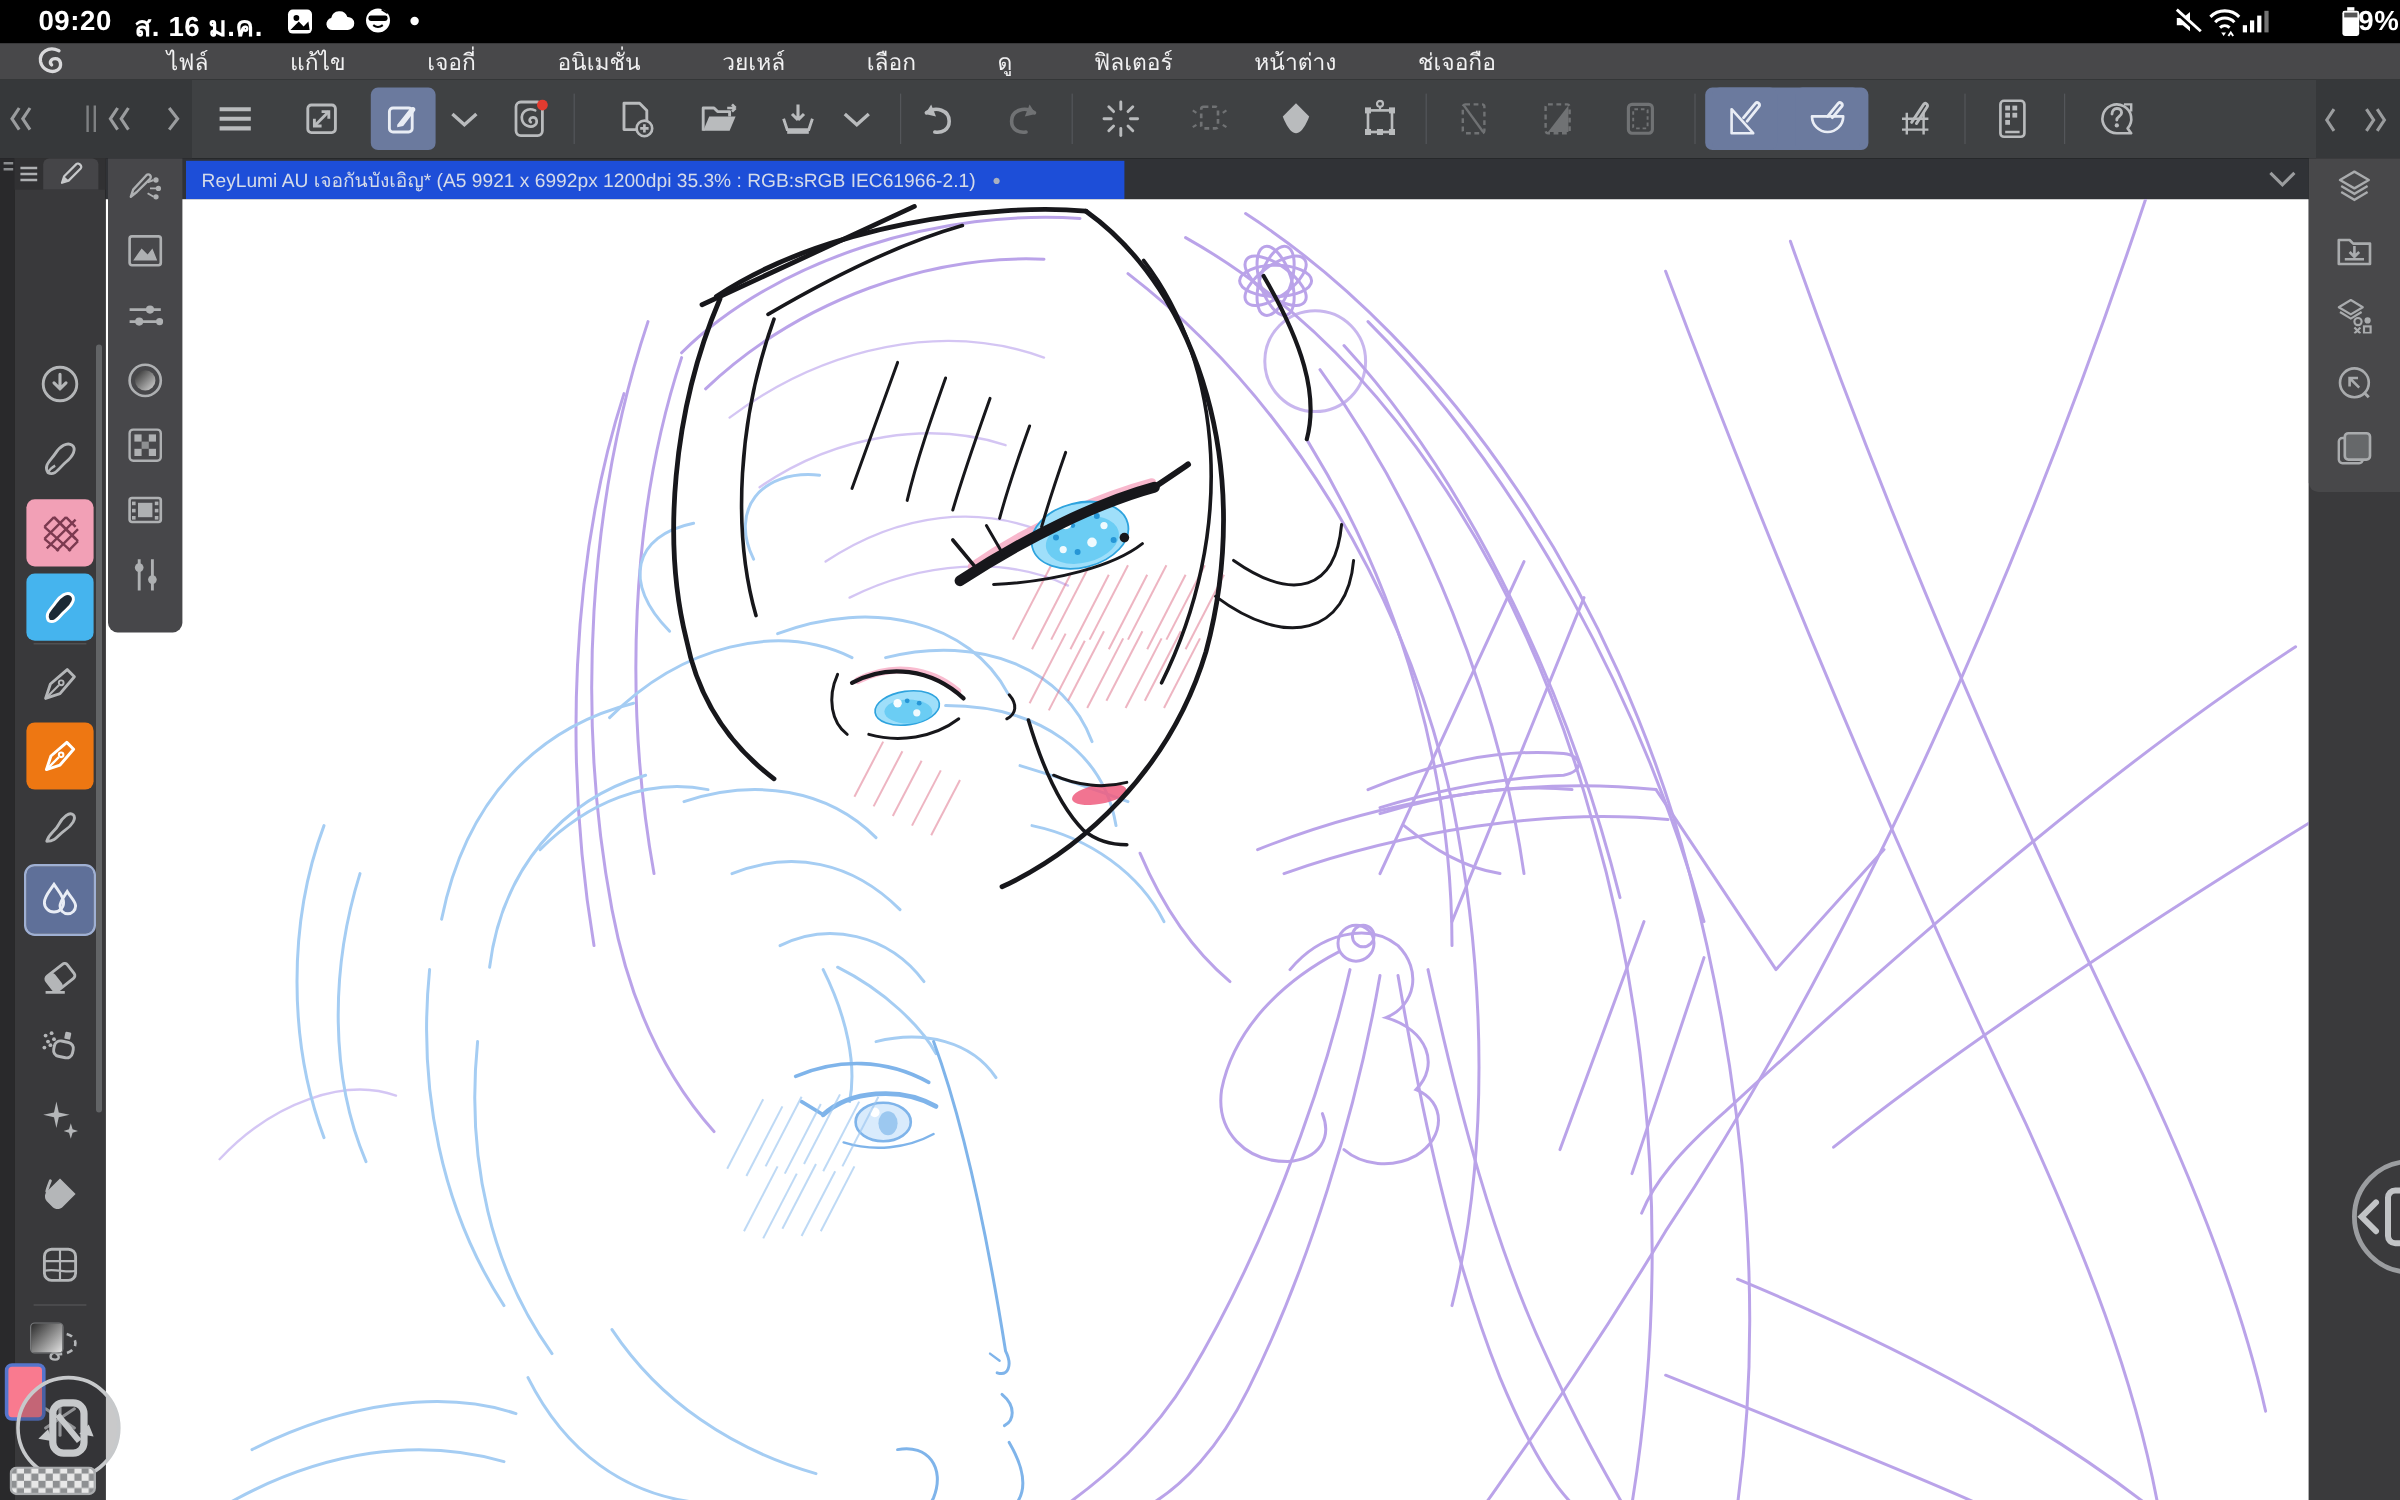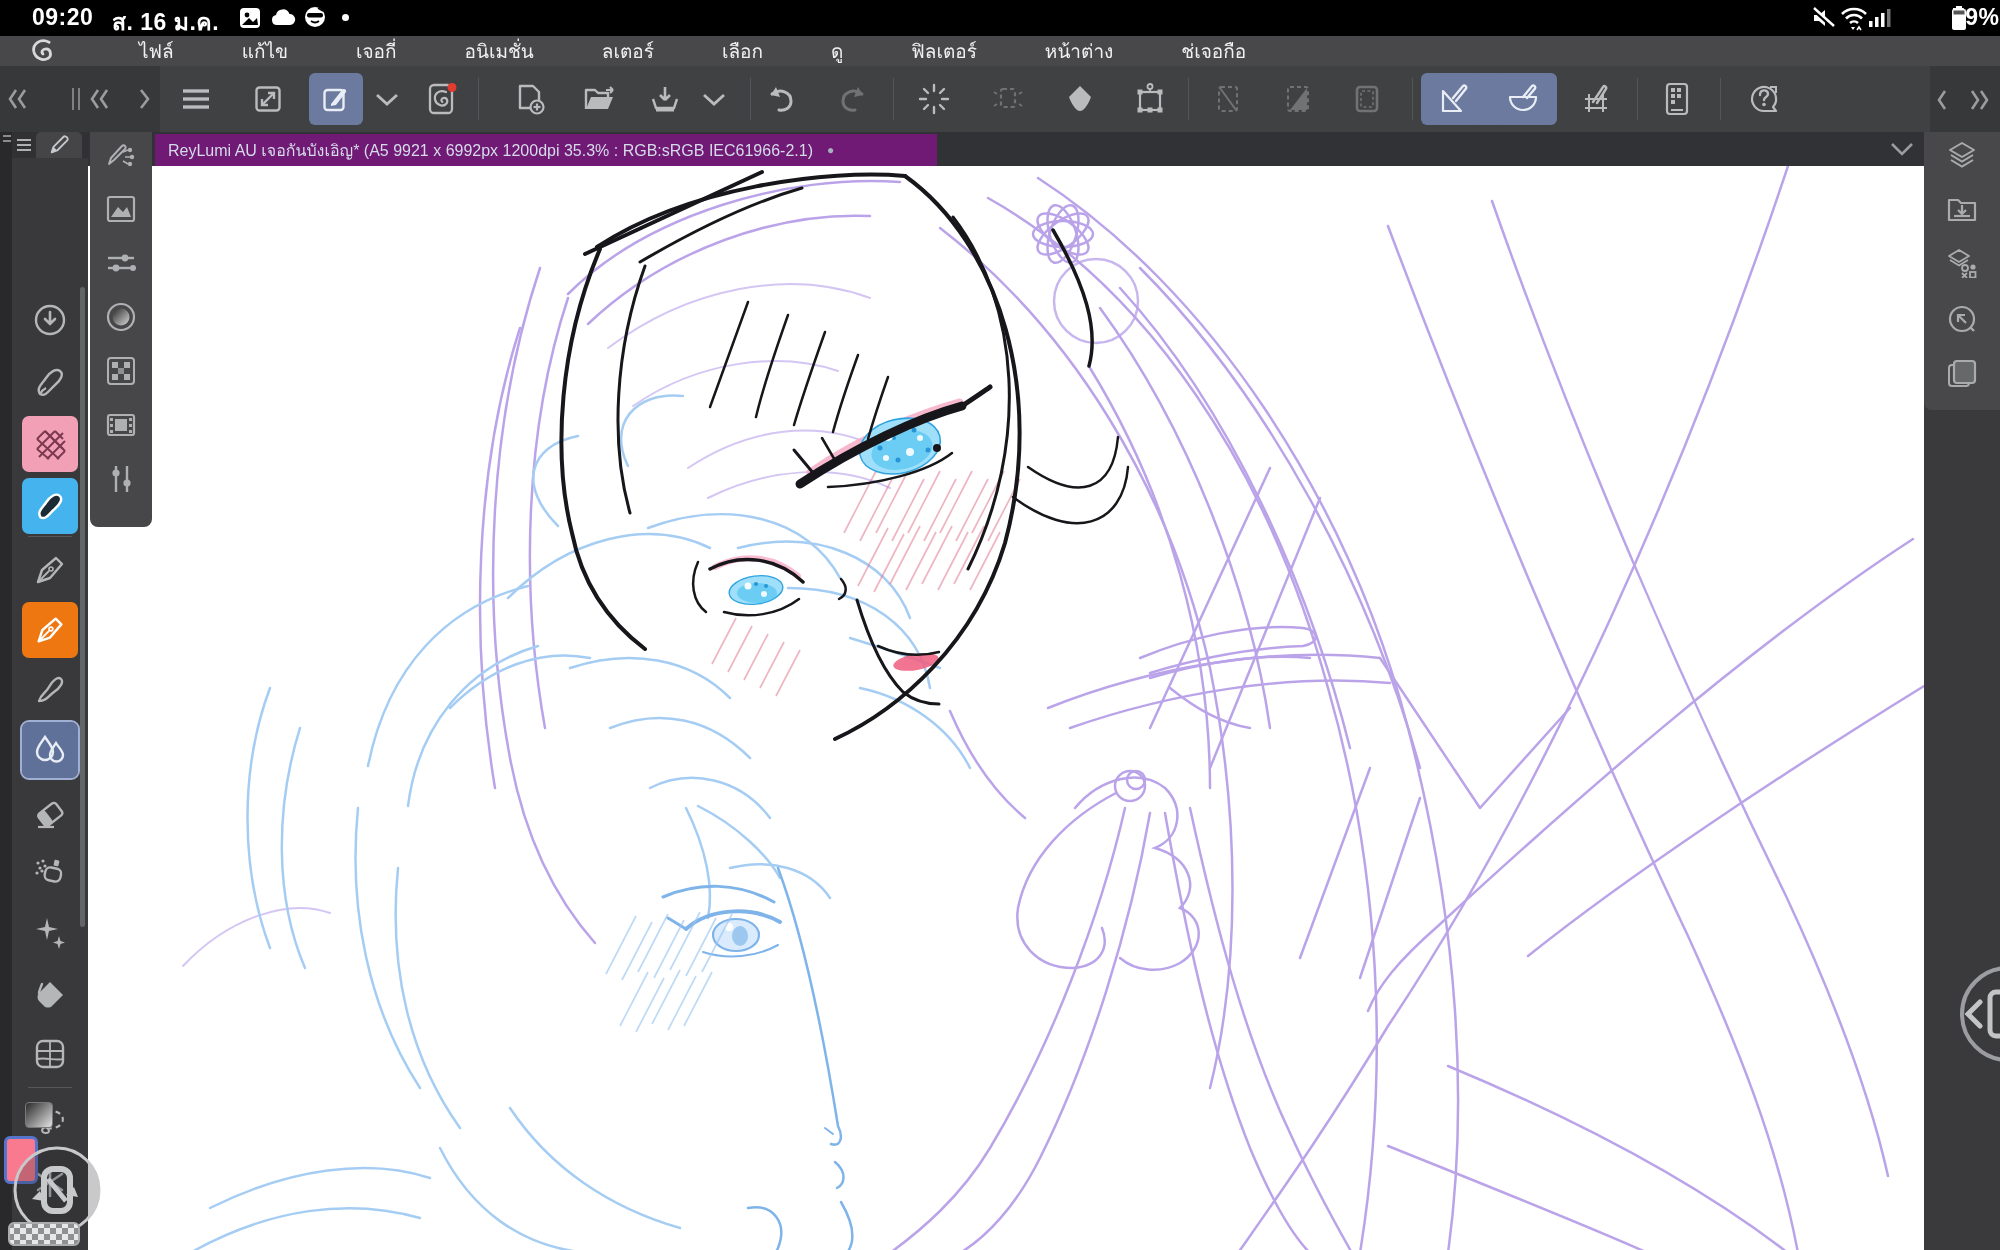--- a/index.html
+++ b/index.html
@@ -24,21 +24,21 @@
   #toolbar .seg-left { position:absolute; left:0; top:0; width:160px; height:66px; background:#36383a; }
   #toolbar .seg-right { position:absolute; left:1930px; top:0; width:70px; height:66px; background:#36383a; }
   .tbtn { position:absolute; top:7px; width:54px; height:52px; border-radius:6px;
     display:flex; align-items:center; justify-content:center; color:#b9bbbd; }
   .tbtn.dim { opacity:.4; }
   .blue { background:#6b7a9e; color:#e9edf5; }
   .tdiv { position:absolute; top:12px; width:1px; height:42px; background:#54565a; }
 
   
   #tabrow { left:88px; top:132px; width:1836px; height:34px; background:#303236; }
-  #doctab { position:absolute; left:67px; top:2px; width:782px; height:32px; background:#701a75;
+  #doctab { position:absolute; left:67px; top:2px; width:782px; height:32px; background:#1d4ed8;
     display:flex; align-items:center; color:#d5dbe9; font-size:16px; }
   #doctab .txt { margin-left:13px; white-space:nowrap; overflow:hidden; }
   #doctab .dot { margin-left:14px; color:#a9b0c0; font-size:12px; }
 
   
   #leftedge { left:0; top:132px; width:12px; height:1118px; background:#29292b; }
   #col1 { left:12px; top:132px; width:76px; height:1118px; background:#39393b; }
   #col1 .hdr { position:absolute; left:0; top:0; width:76px; height:26px; background:#313133; }
   #col1 .tab { position:absolute; left:24px; top:-8px; width:46px; height:34px; background:#454548; border-radius:5px 5px 0 0;
     display:flex; align-items:center; justify-content:center; color:#c6c8ca; }
@@ -115,21 +115,21 @@
 
 <div id="menubar" class="abs">
   <svg class="logo" width="30" height="28" viewBox="0 0 32 32">
     <path d="M23 6 C13 1 4 8 5.5 16.5 C7 24 16 28 21.5 24.5 C26.5 21.5 25 13.5 19.5 13.5 C15.5 13.5 13.5 17 16 19.5" stroke="#d9d9db" stroke-width="3.2" fill="none" stroke-linecap="round"></path>
   </svg>
   <div class="items">
     <span>ไฟล์</span>
     <span>แก้ไข</span>
     <span>เจอกี่</span>
     <span>อนิเมชั่น</span>
-    <span>ลเตอร์</span>
+    <span>วยเหล์</span>
     <span>เลือก</span>
     <span>ดู</span>
     <span>ฟิลเตอร์</span>
     <span>หน้าต่าง</span>
     <span>ช่เจอกือ</span>
   </div>
 </div>
 
 <div id="toolbar" class="abs">
   <div class="seg-left"></div>

